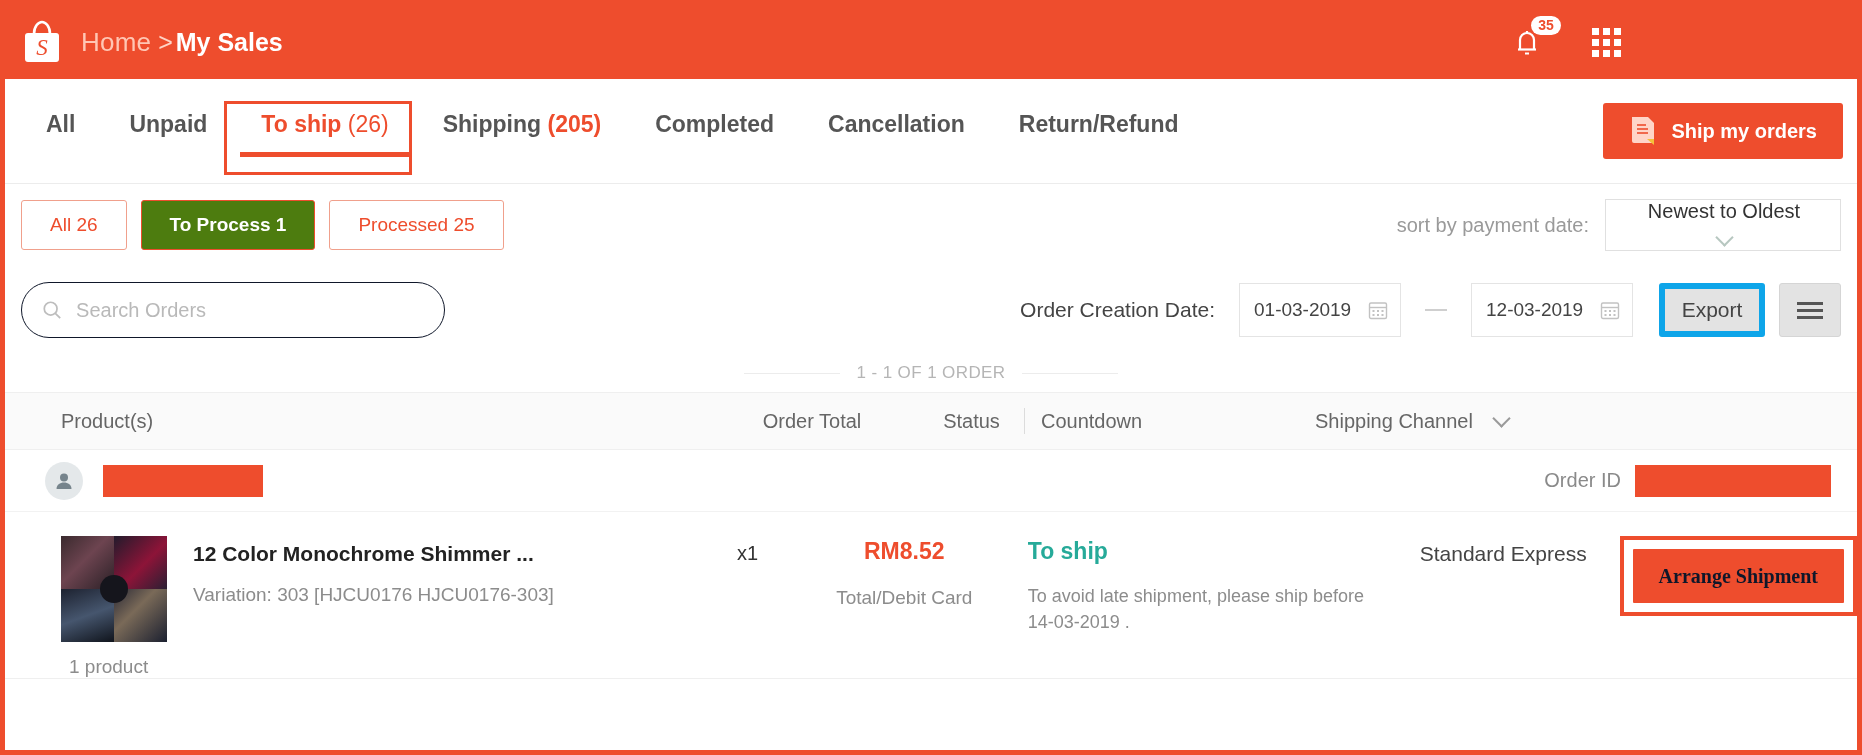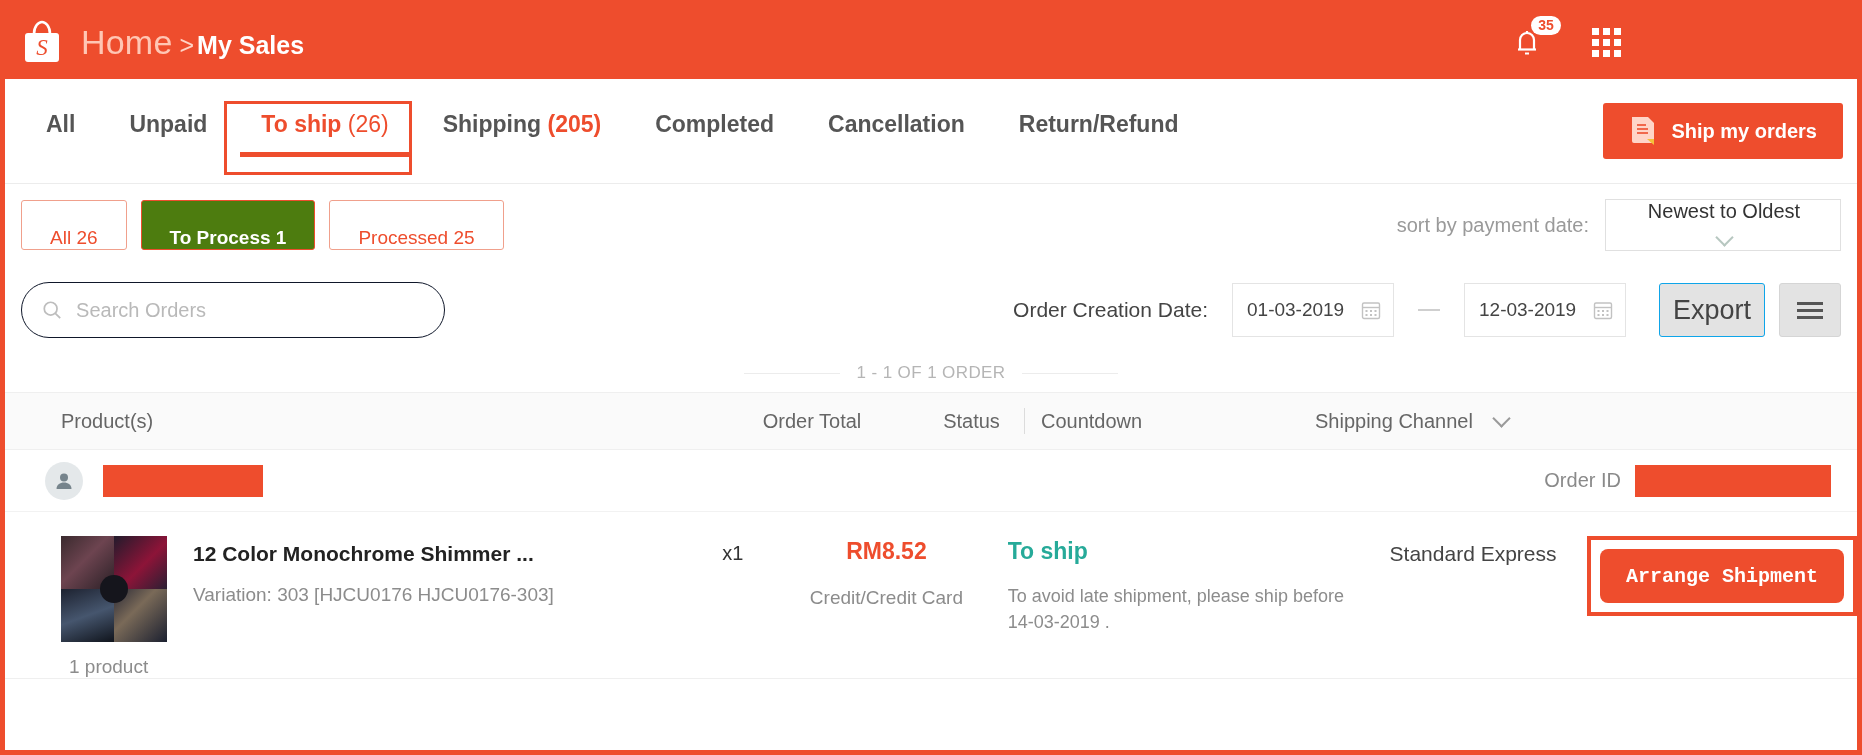--- a/index.html
+++ b/index.html
@@ -22,21 +22,21 @@
     background: #ee4d2d;
     display: flex;
     align-items: center;
     padding: 0 26px 0 14px;
     position: relative;
   }
   .logo-wrap { width: 46px; height: 50px; display:flex; align-items:center; justify-content:center; }
   .shopee-logo { width: 42px; height: 46px; position: relative; display:block; }
   .breadcrumb { display: flex; align-items: baseline; margin-left: 16px; }
   .bc-home {
-    color: #ffc6b4; font-size: 34px; letter-spacing: .2px;
+    color: #ffc6b4; font-size: 26px; letter-spacing: .2px;
   }
   .bc-sep { color: #ffd3c5; font-size: 25px; margin: 0 3px 0 7px; }
   .bc-current { color: #ffffff; font-size: 25px; font-weight: 700; }
   .topbar-right {
     margin-left: auto; display: flex; align-items: center; gap: 48px;
     padding-right: 210px;
   }
   .bell-wrap { position: relative; width: 34px; height: 34px; }
   .badge {
     position: absolute; right: -17px; top: -9px;
@@ -88,21 +88,21 @@
   }
   .doc-icon { width: 28px; height: 32px; position: relative; display:block; }
 
   
   .filter-row {
     height: 82px; display: flex; align-items: center;
     padding: 0 16px; background: #fff; position: relative;
   }
   .chip {
     height: 50px; min-width: 84px; padding: 0 28px;
-    display: inline-flex; align-items: flex-end; justify-content: center;
+    display: inline-flex; align-items: center; justify-content: center;
     font-size: 19px; border-radius: 3px; cursor: pointer;
     margin-right: 14px; font-family: "Liberation Sans", sans-serif;
   }
   .chip.outline { border: 1px solid #f0a08c; color: #ee4d2d; background: #fff; }
   .chip.solid { background: #4d7c0f; color: #fff; border: 1px solid #ee4d2d; font-weight: 700; }
   .sort-wrap { margin-left: auto; display: flex; align-items: center; gap: 16px; }
   .sort-label { color: #9a9a9a; font-size: 20px; }
   .select-box {
     width: 236px; height: 52px; border: 1px solid #e0e0e0; background: #fff;
     display: flex; align-items: center; justify-content: space-between;
@@ -128,22 +128,22 @@
   .date-area { margin-left: auto; display: flex; align-items: center; gap: 0; }
   .date-label { color: #444; font-size: 21px; margin-right: 24px; }
   .date-field {
     width: 162px; height: 54px; border: 1px solid #e4e4e4; background:#fff;
     display: flex; align-items: center; justify-content: space-between;
     padding: 0 12px 0 14px; font-size: 19px; color: #444; cursor: pointer;
   }
   .dash { width: 22px; height: 2px; background: #cfcfcf; margin: 0 24px; display:block; }
   .cal-icon { width: 20px; height: 20px; display:block; }
   .export-btn {
-    margin-left: 33px; width: 106px; height: 54px; background: #e3e3e3;
-    border: 1px solid #0ea5e9; border-radius: 3px; font-size: 27px; color: #444;
+    margin-left: 26px; width: 106px; height: 54px; background: #e3e3e3;
+    border: 6px solid #0ea5e9; border-radius: 3px; font-size: 21px; color: #444;
     cursor: pointer; font-family: "Liberation Sans", sans-serif;
   }
   .list-btn {
     margin-left: 14px; width: 62px; height: 54px; background: #e3e3e3;
     border: 1px solid #d5d5d5; border-radius: 3px; cursor: pointer;
     display: flex; flex-direction: column; align-items: center; justify-content: center; gap: 4px;
   }
   .list-btn i { width: 26px; height: 3px; background: #555; display:block; }
 
   
@@ -207,23 +207,23 @@
   .total-cell { width: 214px; text-align: center; padding-top: 2px; }
   .price { font-size: 23px; color: #ee4d2d; font-weight: 700; }
   .paymethod { font-size: 19px; color: #8c8c8c; margin-top: 22px; }
   .status-cell { width: 382px; padding-left: 18px; padding-top: 2px; }
   .status-txt { font-size: 23px; color: #26aa99; font-weight: 700; }
   .status-note { font-size: 18px; color: #8c8c8c; margin-top: 18px; line-height: 1.45; max-width: 352px; }
   .channel-cell { width: 236px; text-align: center; font-size: 21px; color: #444; padding-top: 6px; }
   .action-cell { flex: 1; display: flex; justify-content: center; padding-top: 0px; }
   .action-highlight { border: 4px solid #ee4d2d; padding: 9px; background: #fff; }
   .arrange-btn {
-    background: #ee4d2d; color: #ffffff; border: none; border-radius: 8px;
+    background: #ee4d2d; color: #0f172a; border: none; border-radius: 1px;
     height: 54px; padding: 0 26px; font-size: 20px; font-weight: 700; cursor: pointer;
-    font-family: Liberation Mono, monospace; white-space: nowrap;
+    font-family: Liberation Serif, serif; white-space: nowrap;
   }
 </style>
 </head>
 <body>
 
 <div class="page">
 
   <div class="topbar">
     <div class="logo-wrap">
       <svg class="shopee-logo" viewBox="0 0 42 46">
@@ -405,21 +405,21 @@
         <div class="prod-txt">
           <div class="prod-name">12 Color Monochrome Shimmer ...</div>
           <div class="prod-var">Variation: 303 [HJCU0176 HJCU0176-303]</div>
         </div>
       </div>
 
       <div class="qty-cell">x1</div>
 
       <div class="total-cell">
         <div class="price">RM8.52</div>
-        <div class="paymethod">Credit/Credit Card</div>
+        <div class="paymethod">Total/Debit Card</div>
       </div>
 
       <div class="status-cell">
         <div class="status-txt">To ship</div>
         <div class="status-note">To avoid late shipment, please ship before 14-03-2019 .</div>
       </div>
 
       <div class="channel-cell">Standard Express</div>
 
       <div class="action-cell">

